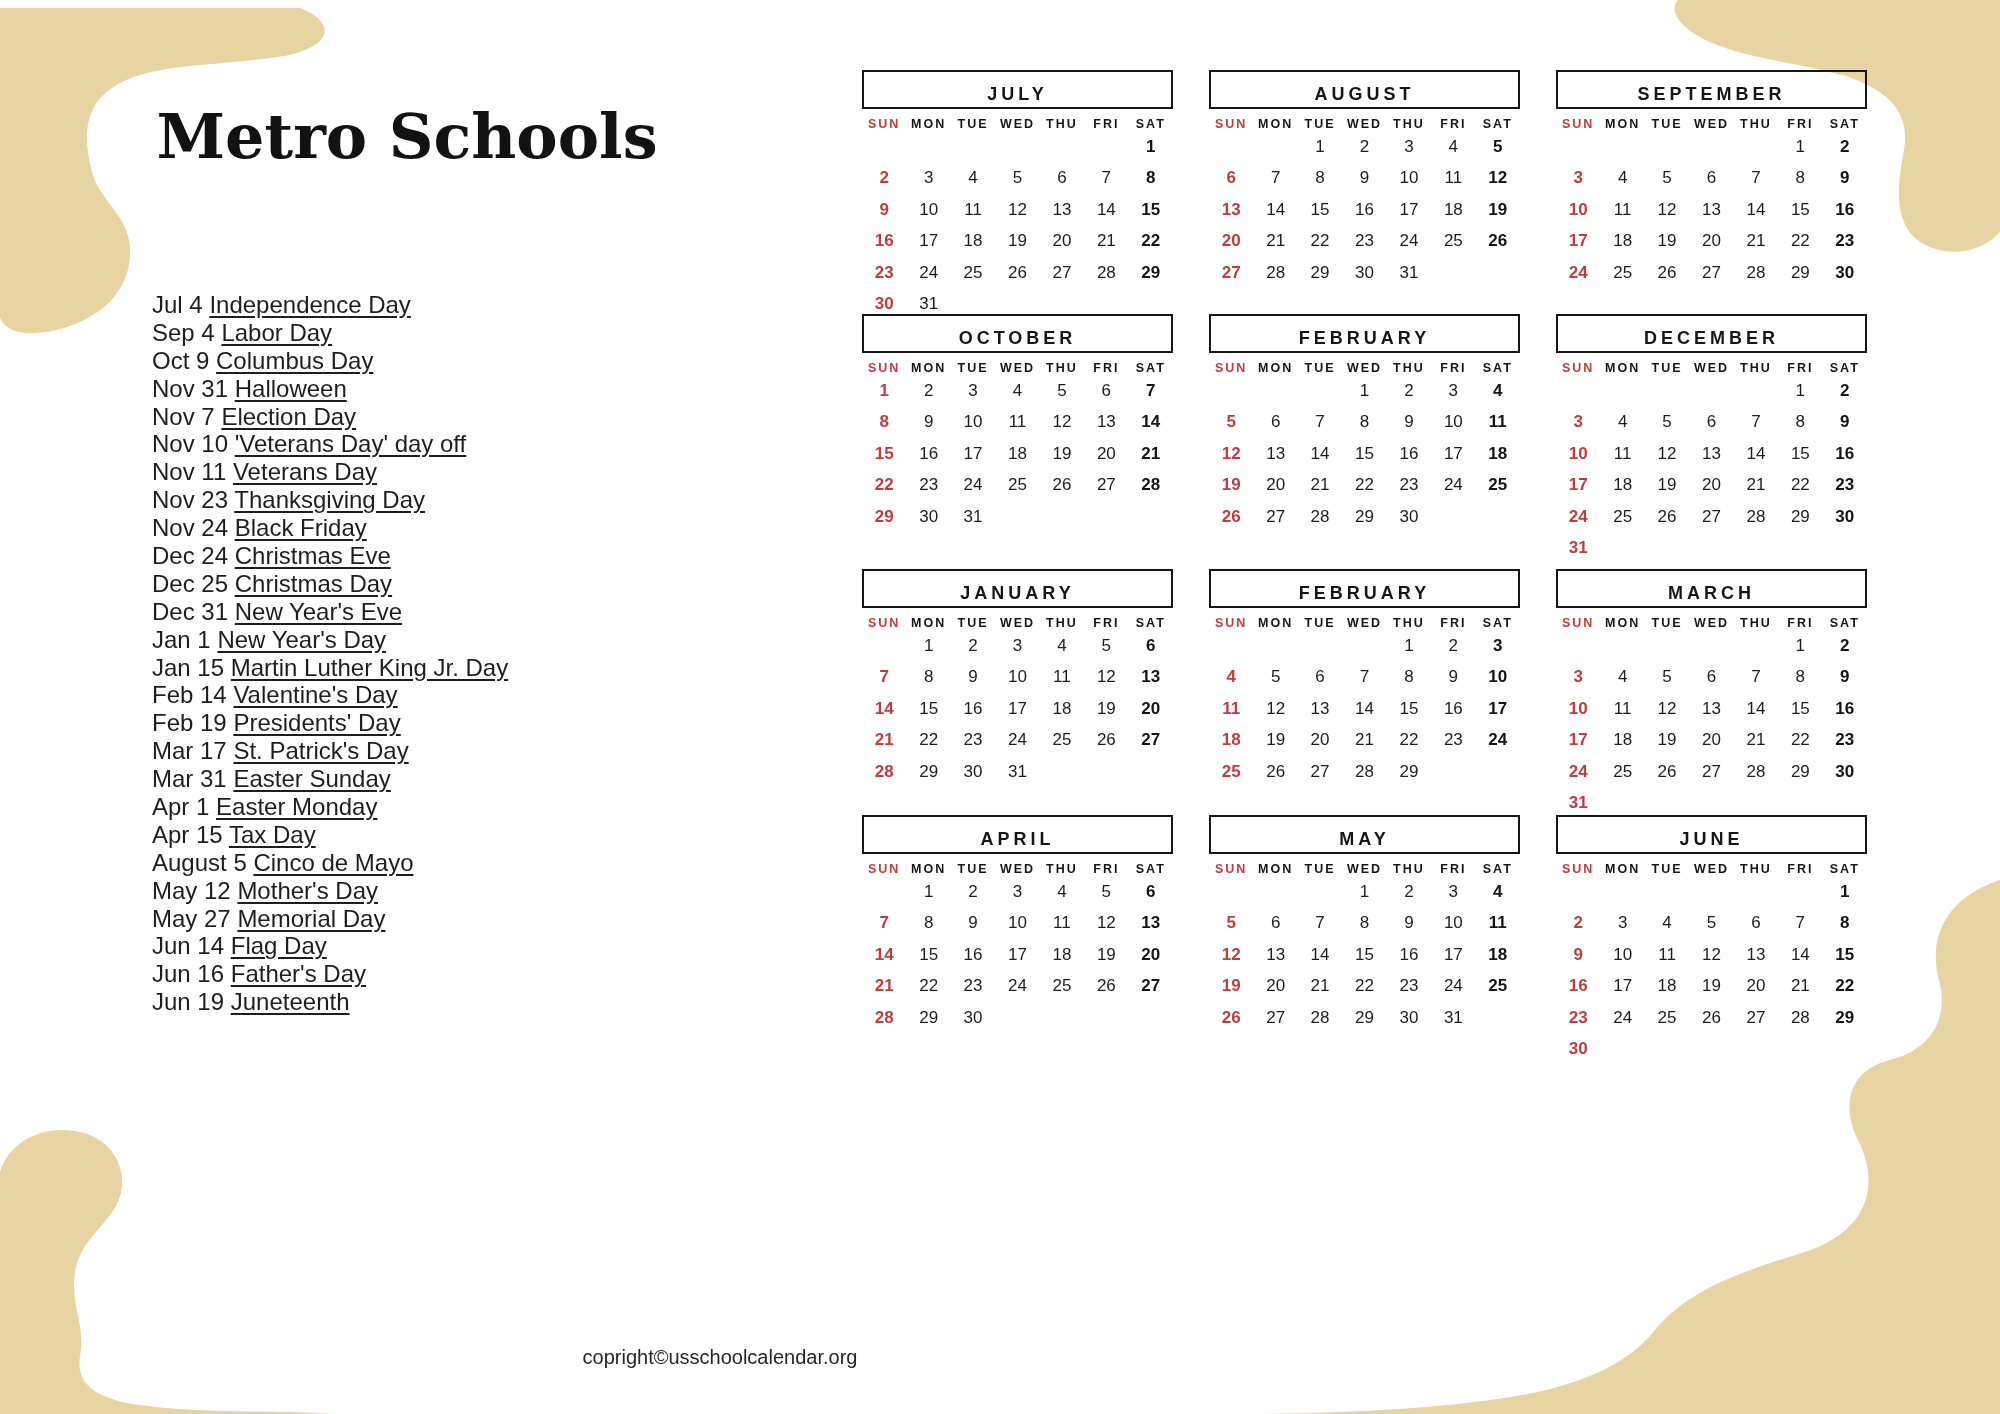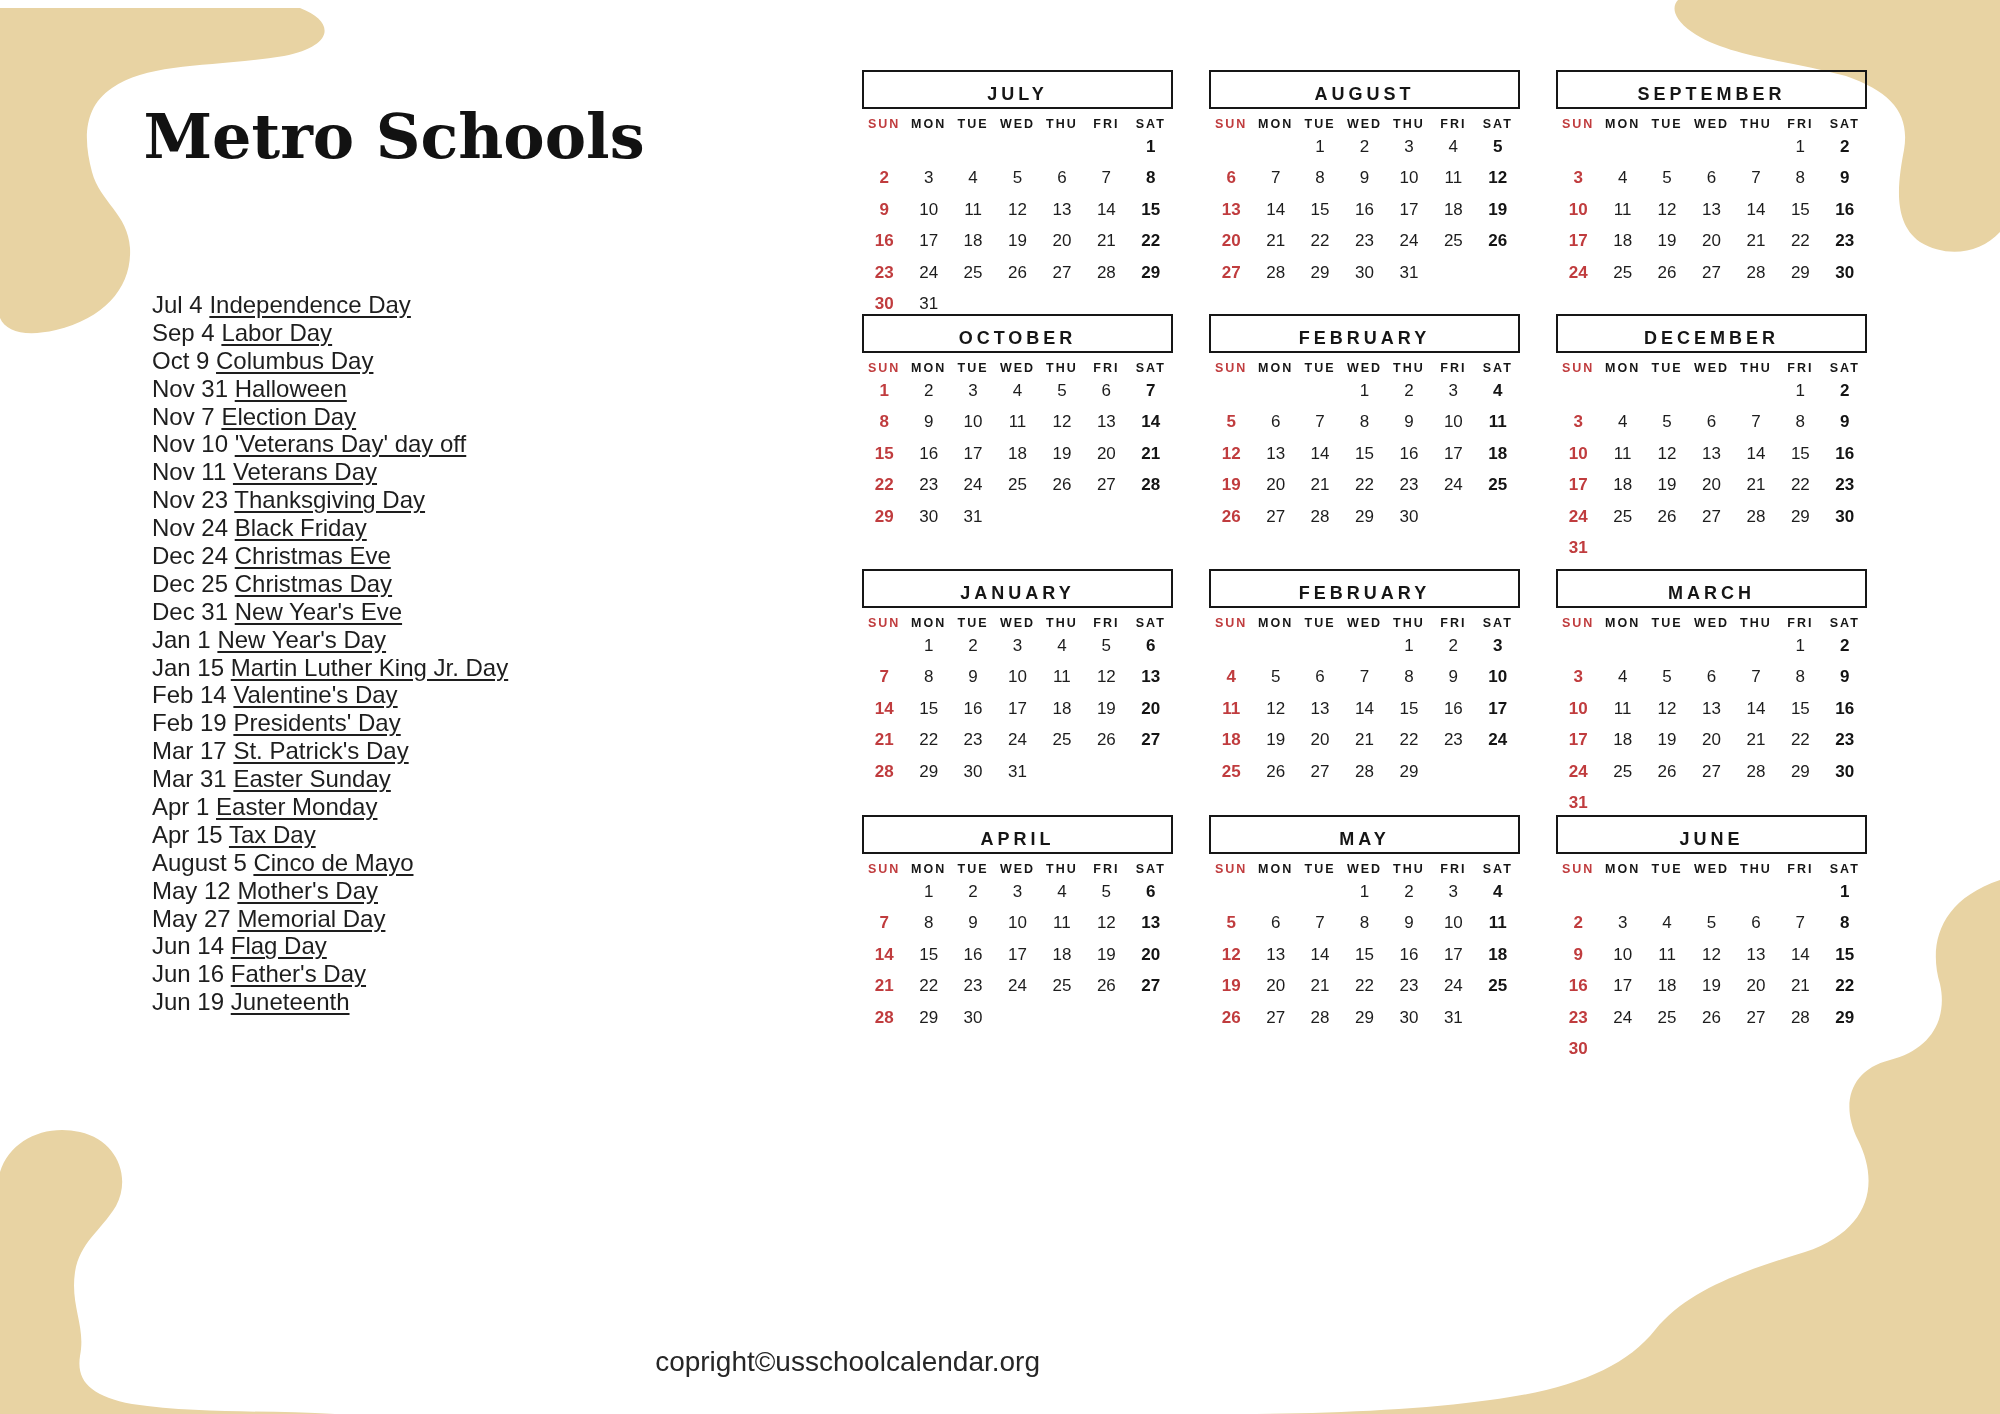--- a/index.html
+++ b/index.html
@@ -7,21 +7,21 @@
     position:relative;
     width:2000px;height:1414px;
     background:#ffffff;
     overflow:hidden;
     font-family:"Liberation Sans", sans-serif;
   }
   .blob{position:absolute;pointer-events:none;}
 
   
   .title-block{
-    position:absolute;left:94px;top:96px;width:600px;
+    position:absolute;left:107px;top:96px;width:600px;
     text-align:center;
     font-family:"DejaVu Serif", serif;
     font-weight:700;
     font-size:62px;line-height:82px;
     color:#121212;
   }
   .holiday-list{
     position:absolute;left:140px;top:291px;
     font-size:24px;line-height:27.9px;
     color:#1e1e1e;
@@ -70,22 +70,22 @@
     display:flex;align-items:center;justify-content:center;
     font-size:17px;font-weight:500;color:#1d1d1d;
   }
   .sun-col{color:var(--accent-red,#c03c3e);}
   .day.sun-col{font-weight:700;}
   .day.sat-col{font-weight:700;color:#141414;}
 
   
   .footer{
     position:absolute;left:400px;top:1346px;width:640px;
-    text-align:right;
-    font-size:28px;color:#262626;
+    text-align:center;
+    font-size:20px;color:#262626;
   }
 </style>
 </head>
 <body>
 
 <div class="page">
 
   <svg class="blob" style="left:0;top:0;" width="400" height="345" viewBox="0 0 400 345">
     <path fill="#e8d3a3" d="M0,8 L300,8 C336,22 334,46 284,56 C210,68 150,62 112,88
       C82,108 84,142 92,172 C100,202 128,214 130,248 C132,286 106,318 56,330

